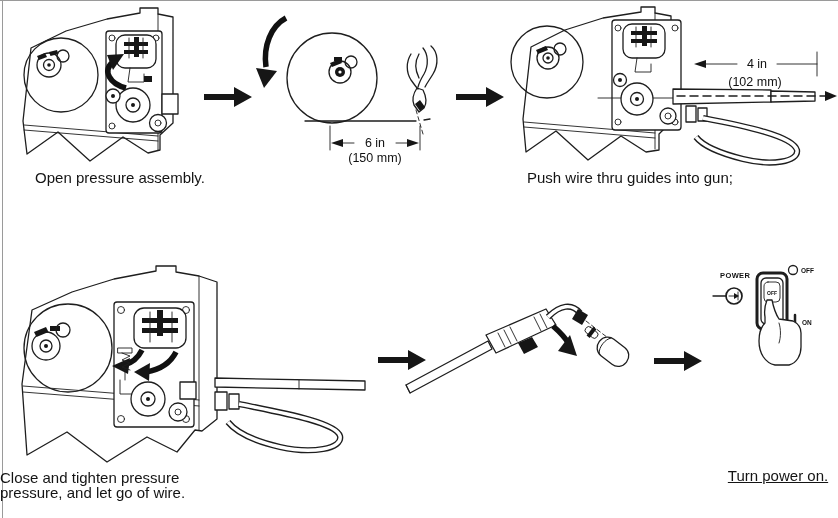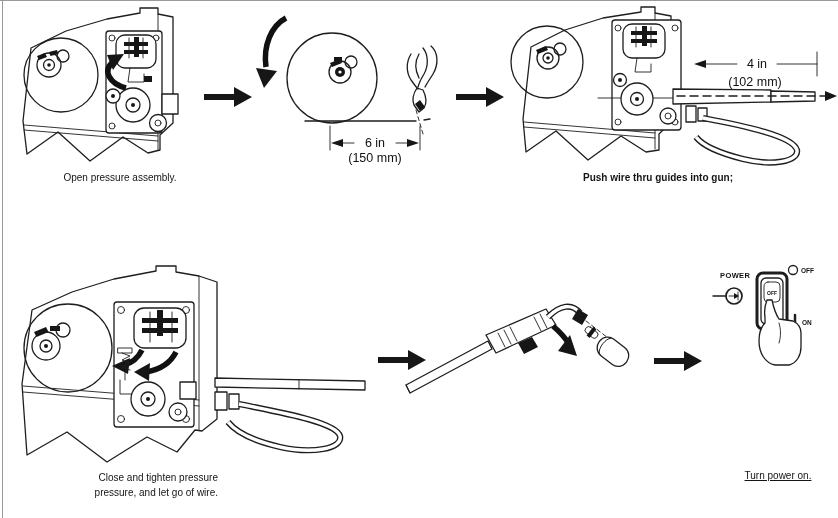--- a/index.html
+++ b/index.html
@@ -1,21 +1,21 @@
 <!DOCTYPE html>
 <html><head>
 <meta charset="utf-8">
 <style>
   html,body{margin:0;padding:0;background:#fff;}
   .stage{position:relative;width:838px;height:518px;background:#ffffff;overflow:hidden;
          font-family:"Liberation Sans",sans-serif;color:#111;}
   .edge-top{position:absolute;left:0;top:0;width:838px;height:1px;background:#9a9a9a;}
   .edge-left{position:absolute;left:2px;top:0;width:1px;height:518px;background:#9a9a9a;}
   .panel{position:absolute;}
-  .cap{position:absolute;font-size:10px;line-height:15px;color:#141414;}
+  .cap{position:absolute;font-size:15px;line-height:15px;color:#141414;}
   .cap.center{text-align:center;}
   
   .ln{fill:none;stroke:#1e1e1e;stroke-width:1.3;stroke-linejoin:round;stroke-linecap:round;}
   .lnw{fill:#ffffff;stroke:#1e1e1e;stroke-width:1.3;stroke-linejoin:round;}
   .thin{stroke-width:0.9;}
   .bold{stroke-width:2.4;}
   .fl{fill:#161616;stroke:none;}
   .dash{stroke-dasharray:4 3;}
   .wdash{stroke-dasharray:8 5;stroke-width:1.5;}
   .curve{fill:none;stroke:#111;stroke-width:5.5;stroke-linecap:butt;}
@@ -292,21 +292,21 @@
       <path class="ln" d="M94,62 V76" style="stroke-width:2.5;"></path>
       <text x="101" y="72" class="tlabel" style="font-size:6.5px;">ON</text>
     </g>
     <g>
       <path class="lnw" d="M66,47 C64,52 63,58 64,64 L64,70 C60,74 58,80 58,88 C58,100 64,110 74,112 L88,112 C96,110 100,102 100,94 L100,80 C100,74 96,70 92,68 L78,66 C74,60 72,52 71,47 Z"></path>
       <path class="ln thin" d="M78,70 C80,76 80,84 78,90"></path>
     </g>
   </svg>
 
   <div class="cap center" style="left:22px;top:170px;width:196px;">Open pressure assembly.</div>
-  <div class="cap center" style="left:548px;top:170px;width:220px;font-weight:bold;">
+  <div class="cap center" style="left:520px;top:170px;width:220px;">
     <div>Push wire thru guides into gun;</div>
   </div>
-  <div class="cap" style="left:8px;top:470px;width:210px;text-align:right;">
+  <div class="cap" style="left:0;top:470px;width:210px;">
     <div>Close and tighten pressure</div>
     <div>pressure, and let go of wire.</div>
   </div>
   <div class="cap center" style="left:722px;top:468px;width:112px;text-decoration:underline;">Turn power on.</div>
 </div>
 
 </body></html>

